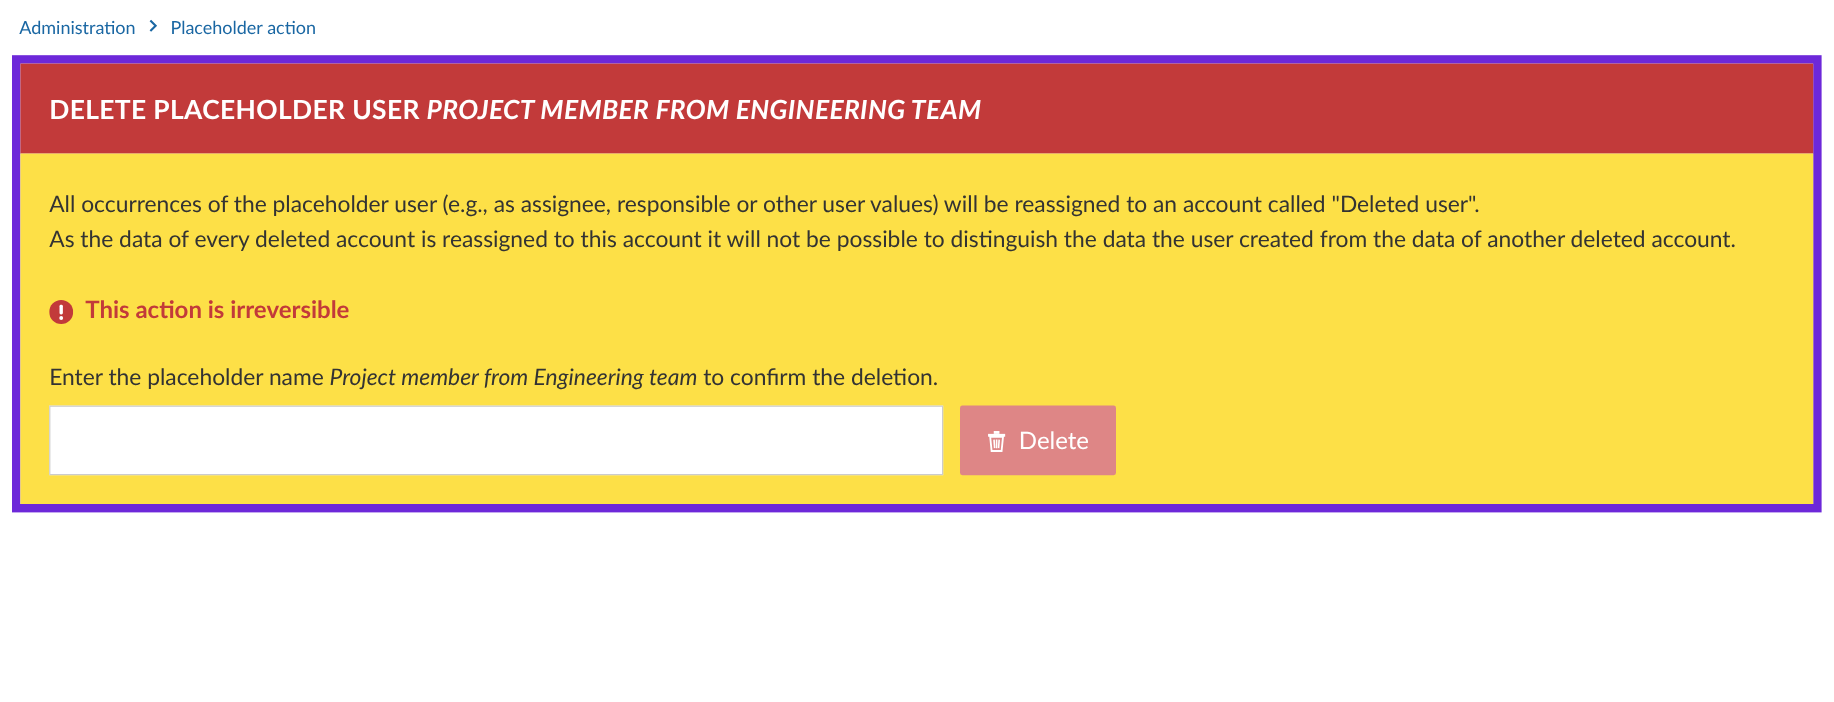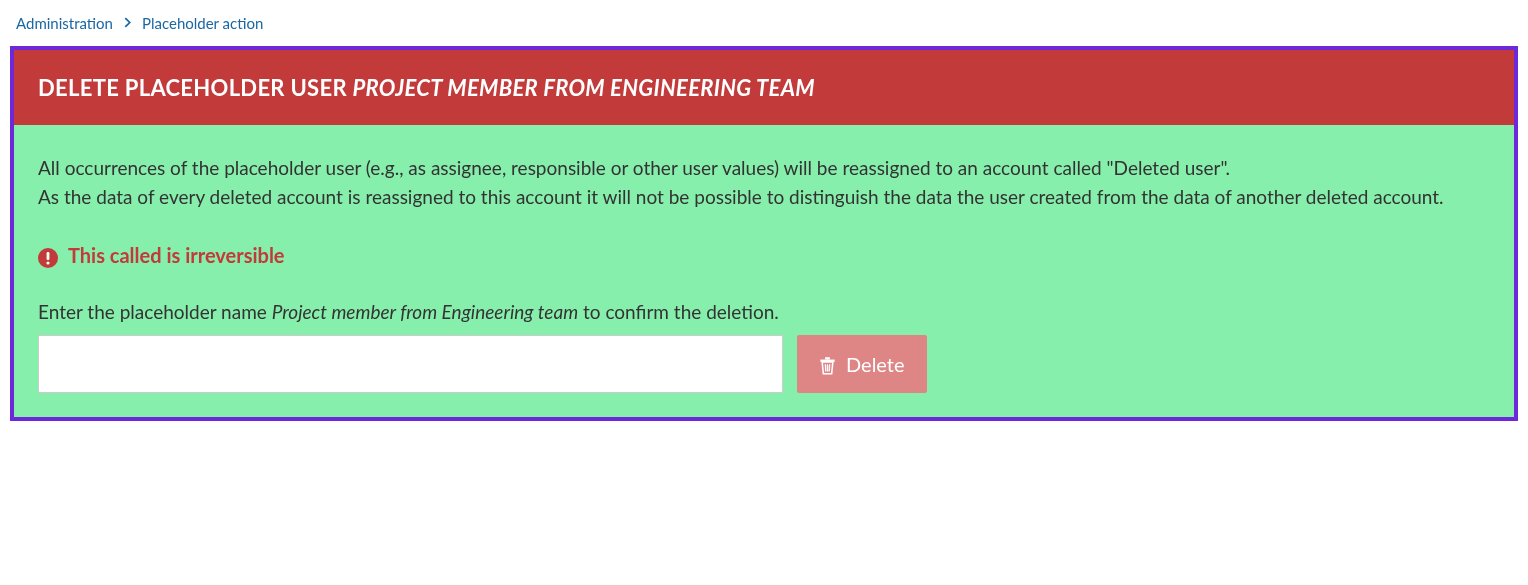--- a/index.html
+++ b/index.html
@@ -23,35 +23,35 @@
     }
     .breadcrumb a {
       color: #1a67a3;
       text-decoration: none;
     }
     .breadcrumb-sep {
       color: #1a67a3;
       font-size: 11px;
     }
     .panel {
-      border: 4px solid #6d28d9;
+      border: 7px solid #6d28d9;
     }
     .panel-header {
       background: #c23a3a;
       color: #fff;
       padding: 24px 24px;
       font-size: 22px;
       font-weight: 700;
       letter-spacing: 0.3px;
     }
     .panel-header .italic {
       font-style: italic;
     }
     .panel-body {
-      background: #86efac;
+      background: #fde047;
       padding: 28px 24px 24px 24px;
       font-size: 19px;
       line-height: 1.55;
       color: #333;
     }
     .desc {
       margin-bottom: 28px;
     }
     .warning-line {
       display: flex;
@@ -130,21 +130,21 @@
 As the data of every deleted account is reassigned to this account it will not be possible to distinguish the data the user created from the data of another deleted account.</div>
 
     <div class="warning-line">
       <span class="warning-icon">
         <svg viewBox="0 0 20 20" width="20" height="20">
           <circle cx="10" cy="10" r="10" fill="#c23a3a"></circle>
           <rect x="8.6" y="4" width="2.8" height="8" rx="1.2" fill="#fff"></rect>
           <circle cx="10" cy="15" r="1.6" fill="#fff"></circle>
         </svg>
       </span>
-      <span>This called is irreversible</span>
+      <span>This action is irreversible</span>
     </div>
 
     <div class="confirm-text">
       <span>Enter the placeholder name </span><span class="italic">Project member from Engineering team</span><span> to confirm the deletion.</span>
     </div>
 
     <div class="action-row">
       <input type="text" class="confirm-input" value="" style="">
       <button class="delete-btn">
         <span class="trash-icon">

